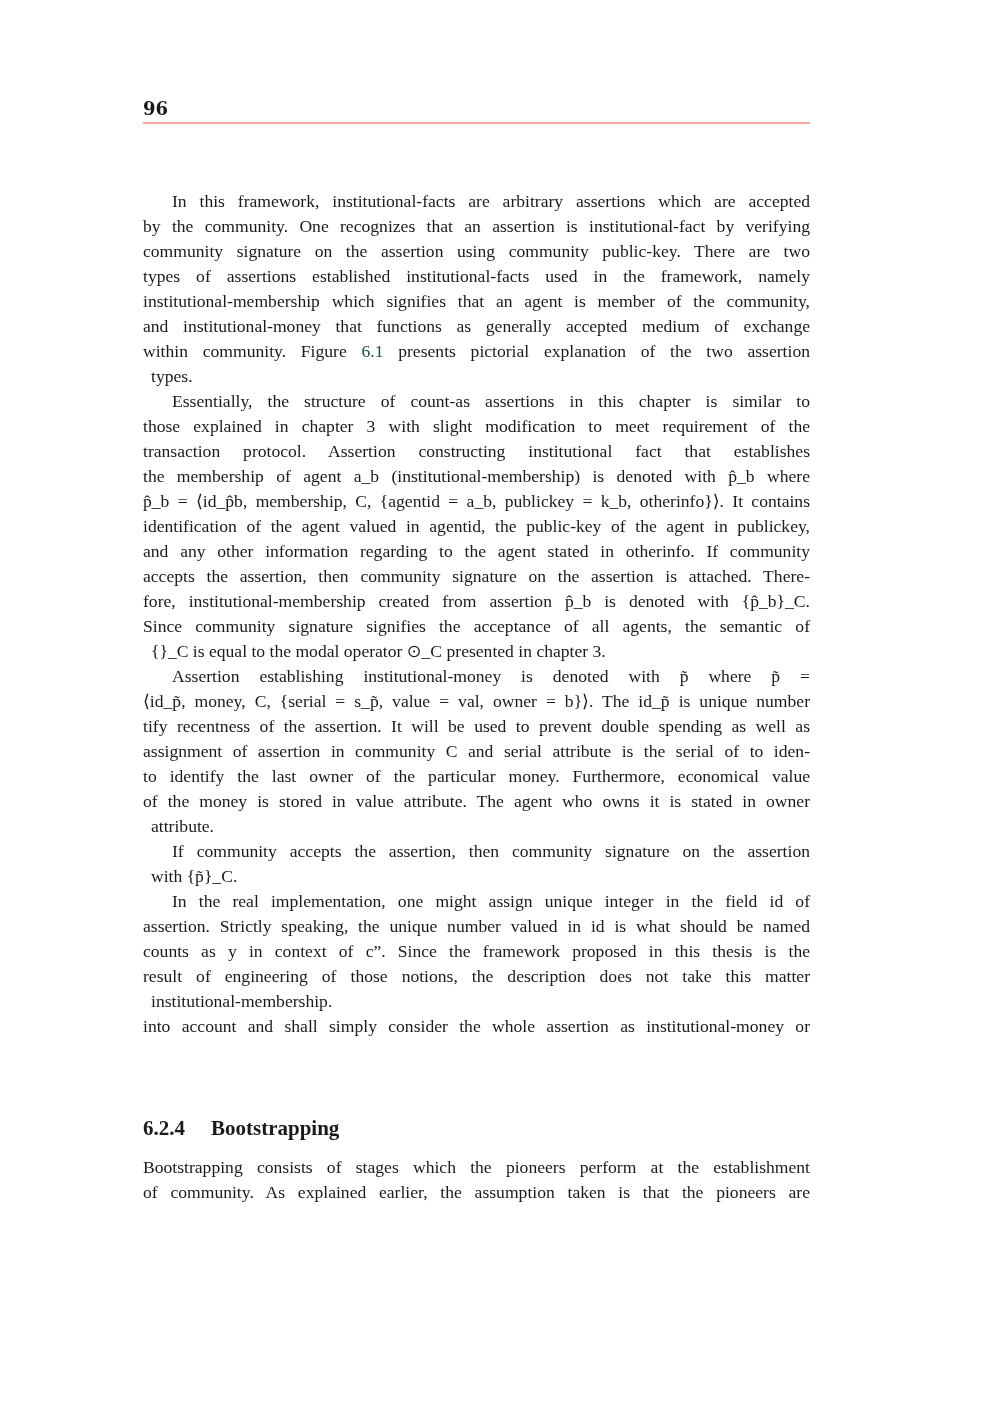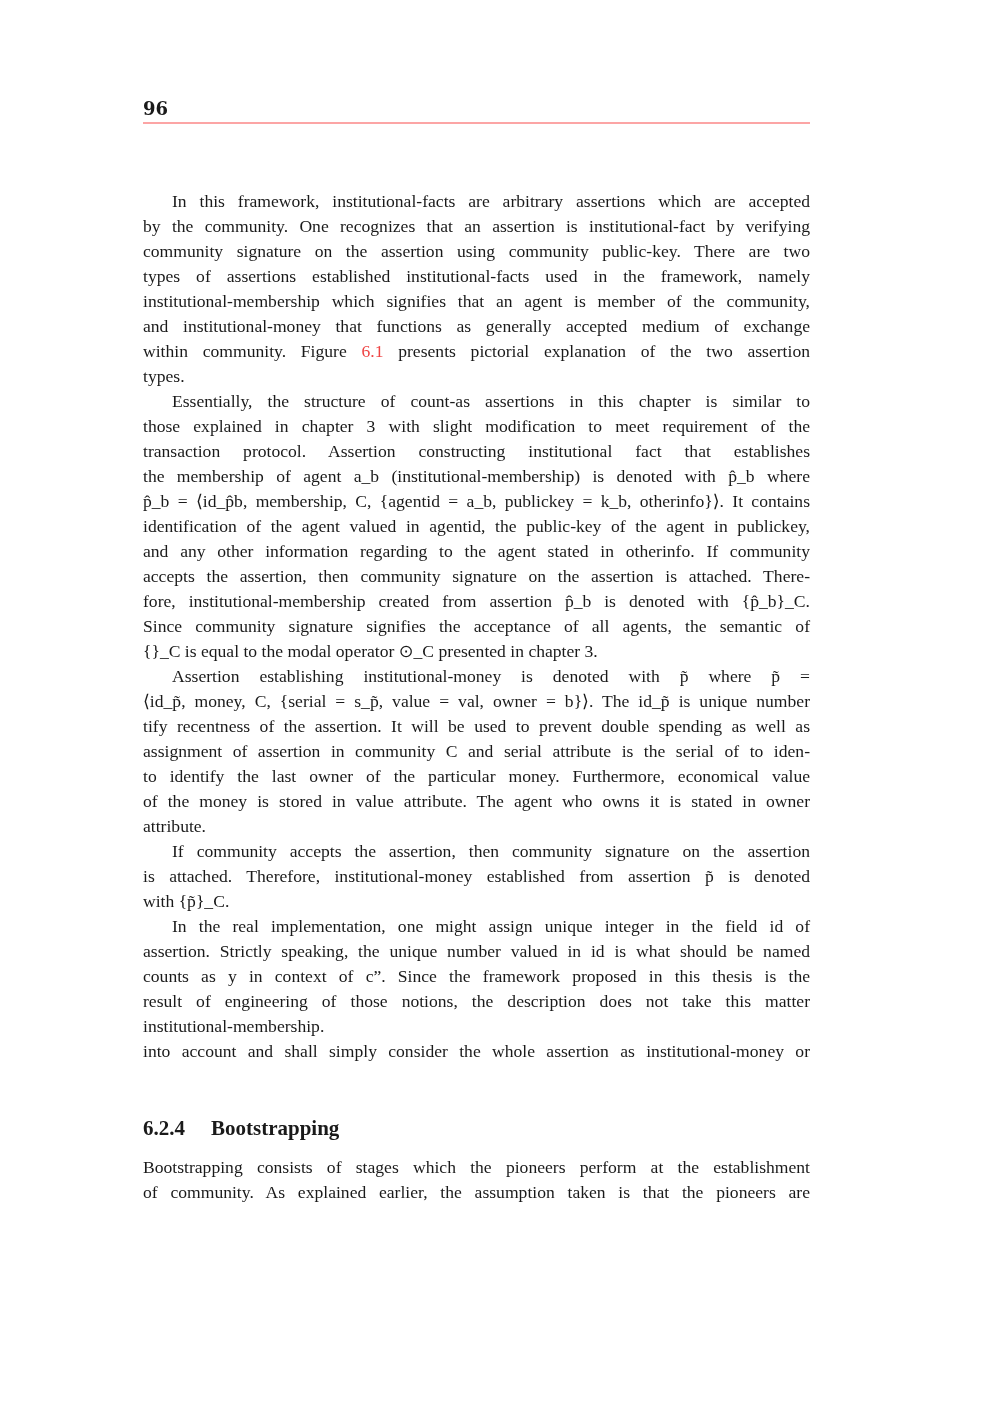--- a/index.html
+++ b/index.html
@@ -6,23 +6,23 @@
     body { width: 1000px; height: 1414px; position: relative; overflow: hidden;
            font-family: "DejaVu Serif", "Liberation Serif", serif; color: #1a1a1a; }
     .page { position: absolute; left: 143px; top: 0; width: 667px; }
     .header { position: absolute; top: 96px; left: 0; width: 667px; height: 26px;
               border-bottom: 2px solid #fca5a5; font-weight: bold; font-size: 18px; }
     .header .pn { position: absolute; left: 0; top: 2px; }
     .header .ct { position: absolute; right: 0; top: 2px; }
     .body { position: absolute; top: 189px; left: 0; width: 667px; font-size: 16.4px; }
     .line { height: 25px; line-height: 25px; white-space: nowrap; text-align: justify;
             text-align-last: justify; font-family: "Liberation Serif", serif; font-size: 17.6px; }
-    .line.last { text-align-last: left; }
+    .line.last { text-align-last: left; margin-left: 8px; }
     .ind { text-indent: 29px; }
-    .ref { color: #ef4444; }
+    .ref { color: #14532d; }
     .section { position: absolute; top: 1116px; left: 0; font-weight: bold;
                font-family: "Liberation Serif", serif; font-size: 21px; }
     .section .num { display: inline-block; width: 68px; }
     .body2 { position: absolute; top: 1155px; left: 0; width: 667px; }
   </style>
 </head>
 <body>
 
 <div class="page">
   <div class="header">
@@ -61,21 +61,20 @@
       <div class="line">⟨id_p̃, money, C, {serial = s_p̃, value = val, owner = b}⟩. The id_p̃ is unique number</div>
       <div class="line">tify recentness of the assertion. It will be used to prevent double spending as well as</div>
       <div class="line">assignment of assertion in community C and serial attribute is the serial of to iden-</div>
       <div class="line">to identify the last owner of the particular money. Furthermore, economical value</div>
       <div class="line">of the money is stored in value attribute. The agent who owns it is stated in owner</div>
       <div class="line last">attribute.</div>
     </div>
 
     <div>
       <div class="line ind">If community accepts the assertion, then community signature on the assertion</div>
-      <div class="line">is attached. Therefore, institutional-money established from assertion p̃ is denoted</div>
       <div class="line last">with {p̃}_C.</div>
     </div>
 
     <div>
       <div class="line ind">In the real implementation, one might assign unique integer in the field id of</div>
       <div class="line">assertion. Strictly speaking, the unique number valued in id is what should be named</div>
       <div class="line">counts as y in context of c”. Since the framework proposed in this thesis is the</div>
       <div class="line">result of engineering of those notions, the description does not take this matter</div>
       <div class="line last">institutional-membership.</div>
       <div class="line">into account and shall simply consider the whole assertion as institutional-money or</div>

